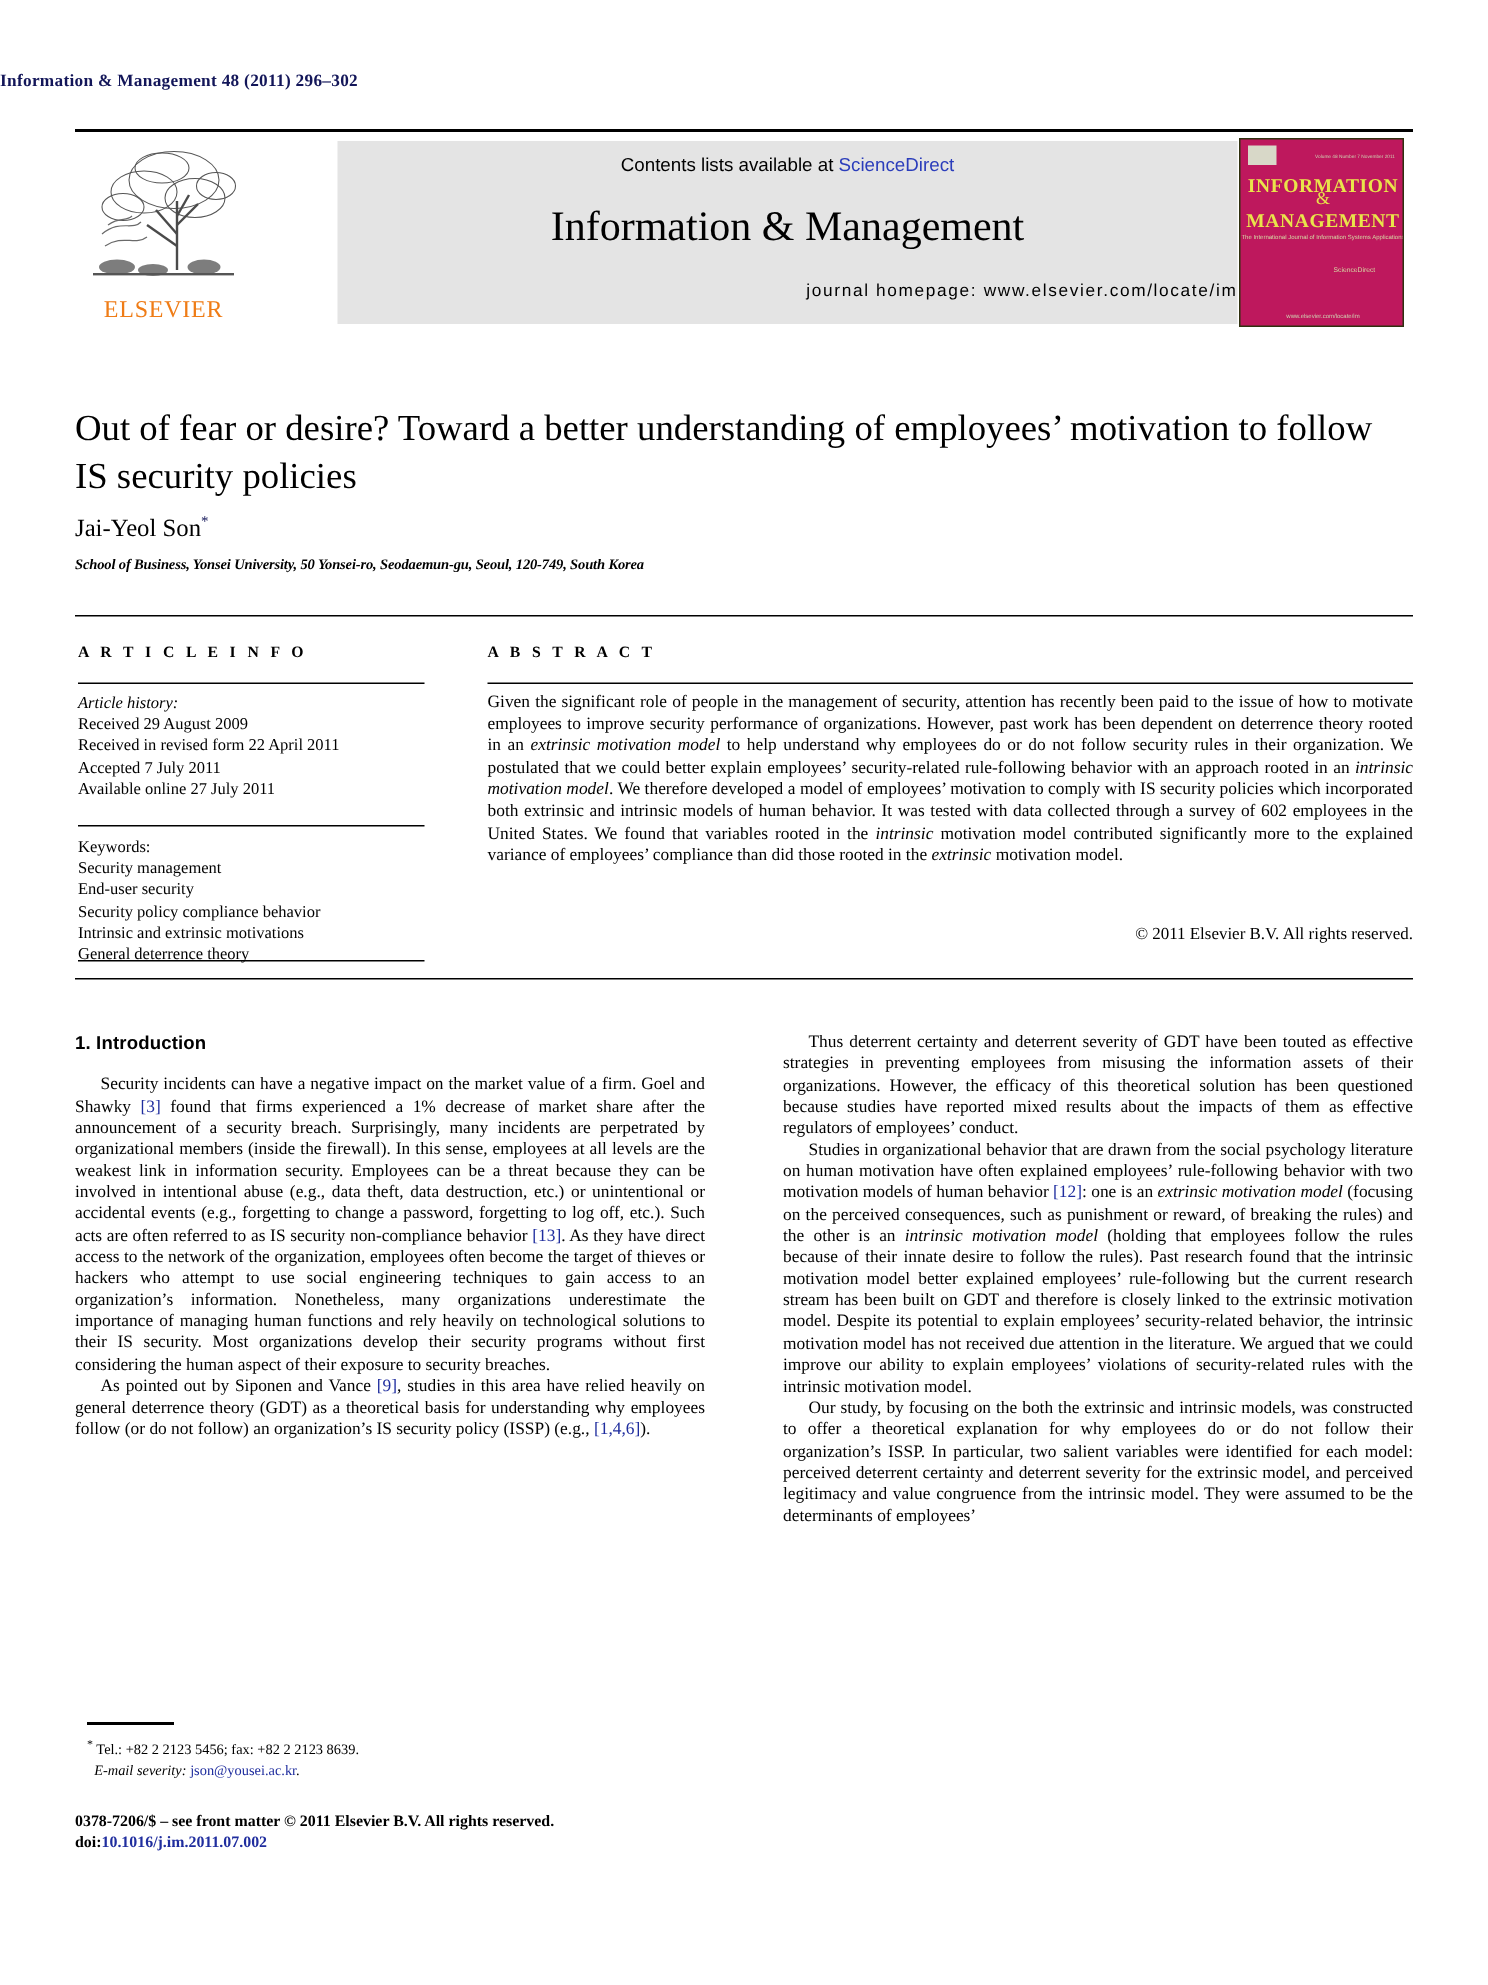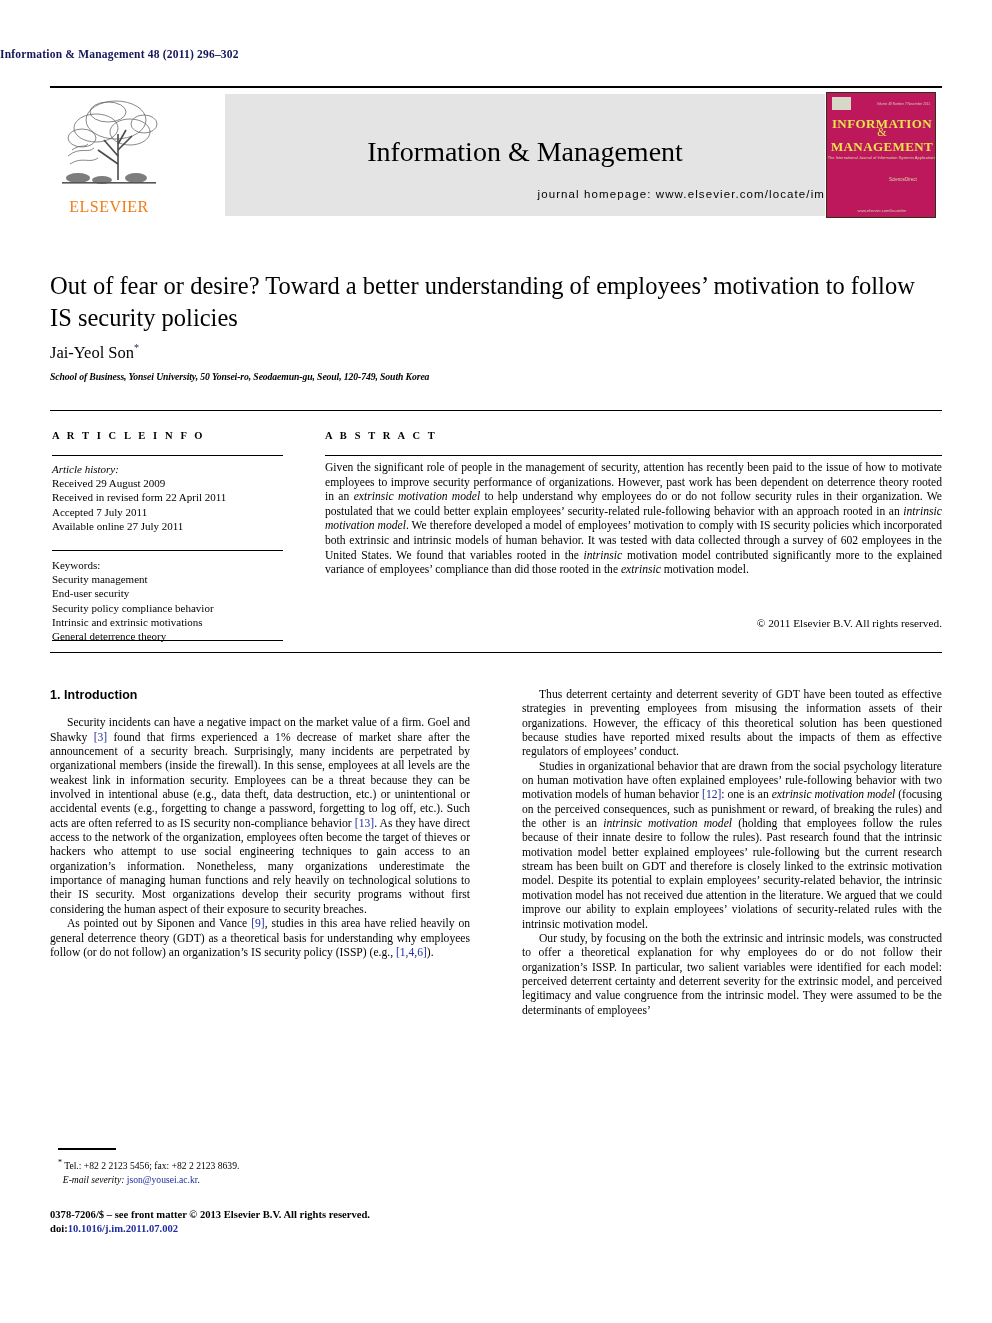--- a/index.html
+++ b/index.html
@@ -315,20 +315,23 @@
           <ellipse cx="20" cy="84" rx="12" ry="5"></ellipse>
           <ellipse cx="44" cy="86" rx="10" ry="4"></ellipse>
           <ellipse cx="78" cy="84" rx="11" ry="5"></ellipse>
         </g>
         <rect x="4" y="88" width="94" height="1.6" fill="#555"></rect>
       </svg>
       <div class="elsevier-word">ELSEVIER</div>
     </div>
 
     <div class="contents-box">
+      <div class="contents-line">
+        <span>Contents lists available at </span><span class="sd-link">ScienceDirect</span>
+      </div>
       <div class="journal-title">Information &amp; Management</div>
       <div class="homepage-line">journal homepage: www.elsevier.com/locate/im</div>
     </div>
 
     <div class="cover">
       <div class="cover-top-strip">
         <div class="cover-chip"></div>
         <div class="cover-micro">Volume 48 Number 7 November 2011</div>
       </div>
       <div class="cover-t1">INFORMATION</div>
@@ -385,17 +388,17 @@
     <p>Our study, by focusing on the both the extrinsic and intrinsic models, was constructed to offer a theoretical explanation for why employees do or do not follow their organization’s ISSP. In particular, two salient variables were identified for each model: perceived deterrent certainty and deterrent severity for the extrinsic model, and perceived legitimacy and value congruence from the intrinsic model. They were assumed to be the determinants of employees’</p>
   </div>
 
   <div class="fnrule"></div>
   <div class="footnote">
     <div><span class="star">*</span> <span>Tel.: +82 2 2123 5456; fax: +82 2 2123 8639.</span></div>
     <div>&nbsp;&nbsp;<span class="em">E-mail severity:</span> <span class="mail">json@yousei.ac.kr</span>.</div>
   </div>
 
   <div class="imprint">
-    <div>0378-7206/$ – see front matter © 2013 Elsevier B.V. All rights reserved.</div>
+    <div>0378-7206/$ – see front matter © 2011 Elsevier B.V. All rights reserved.</div>
     <div><span>doi:</span><span class="doi-link">10.1016/j.im.2011.07.002</span></div>
   </div>
 
 </div>
 
 </body></html>

